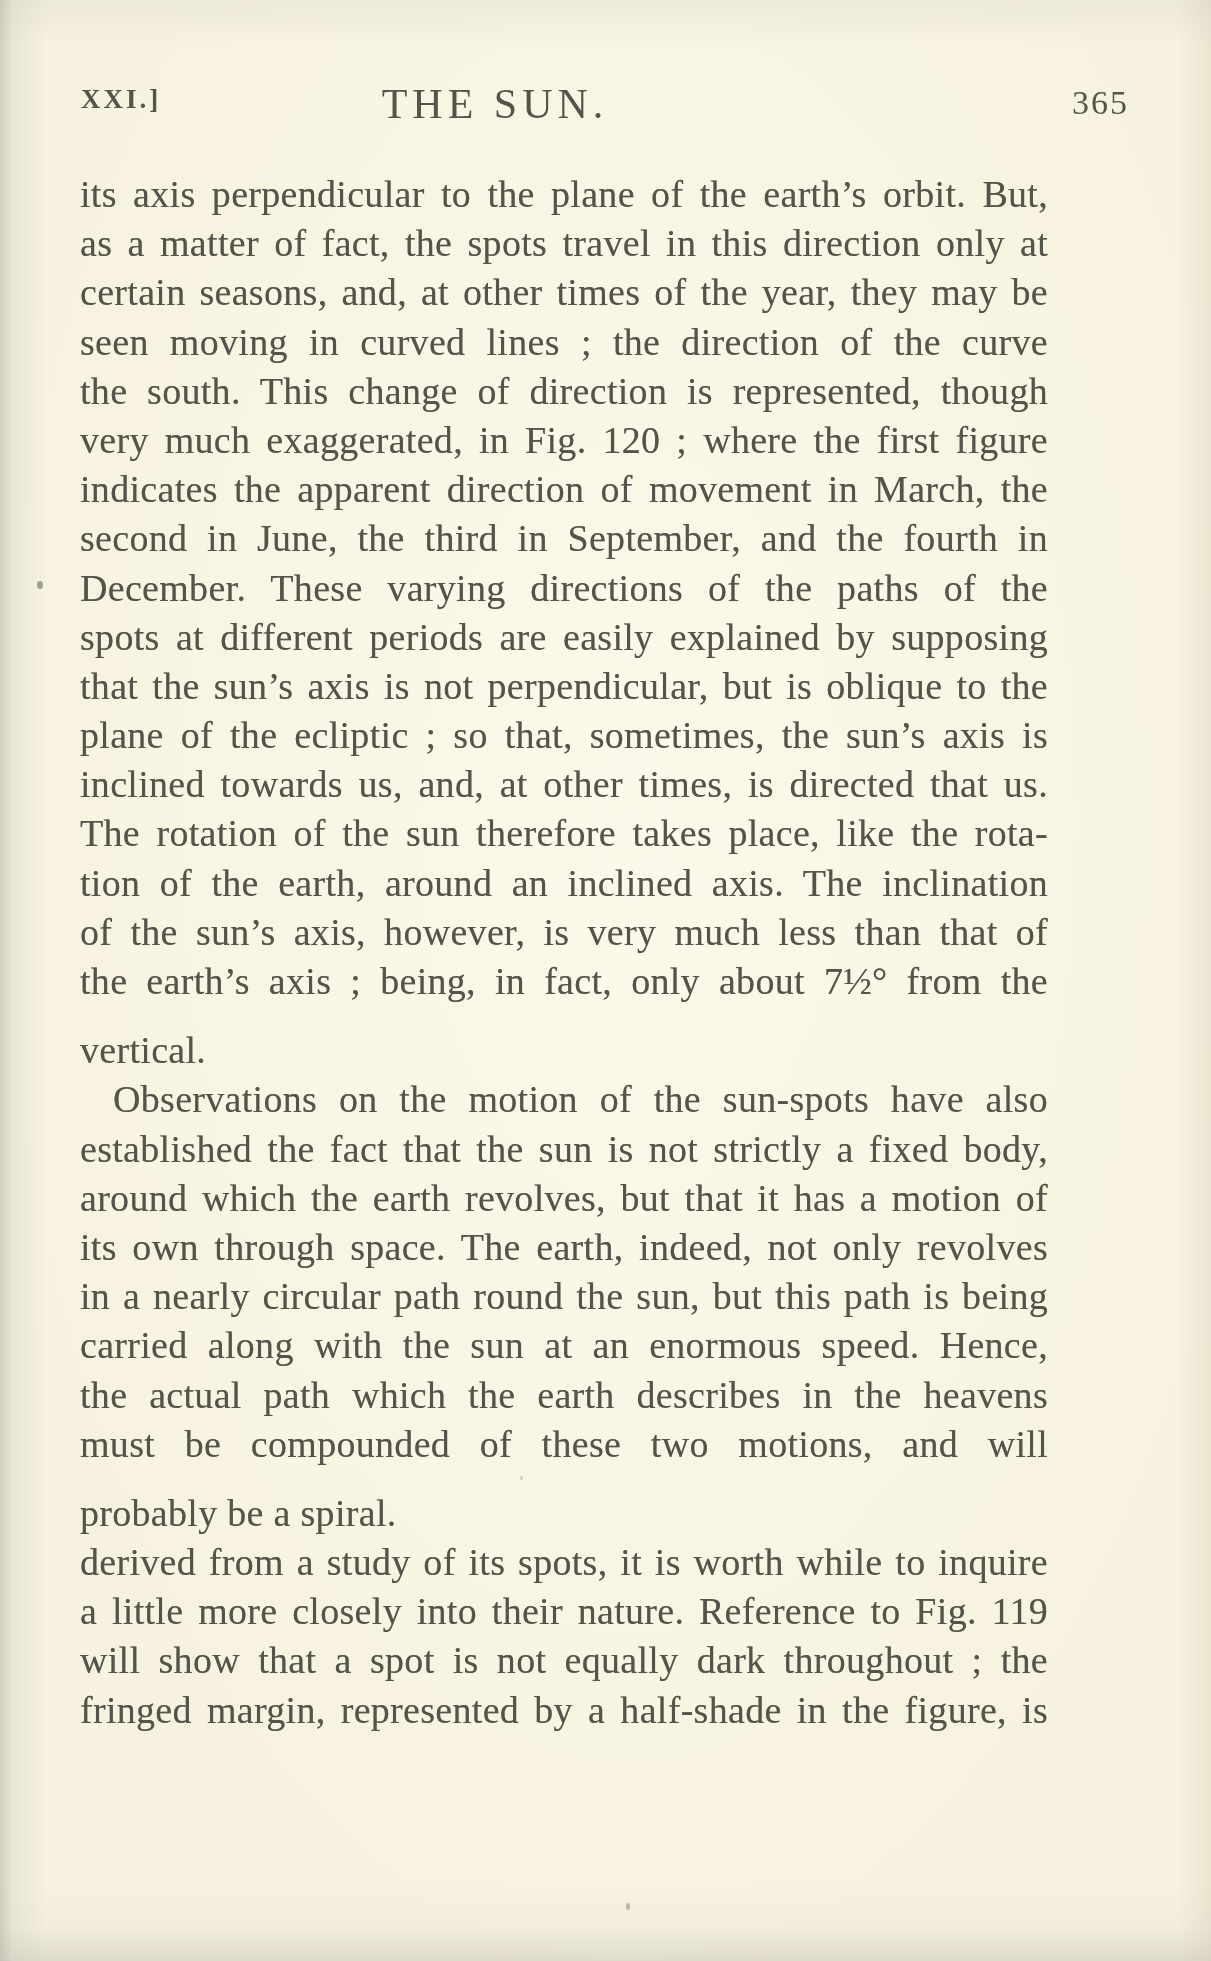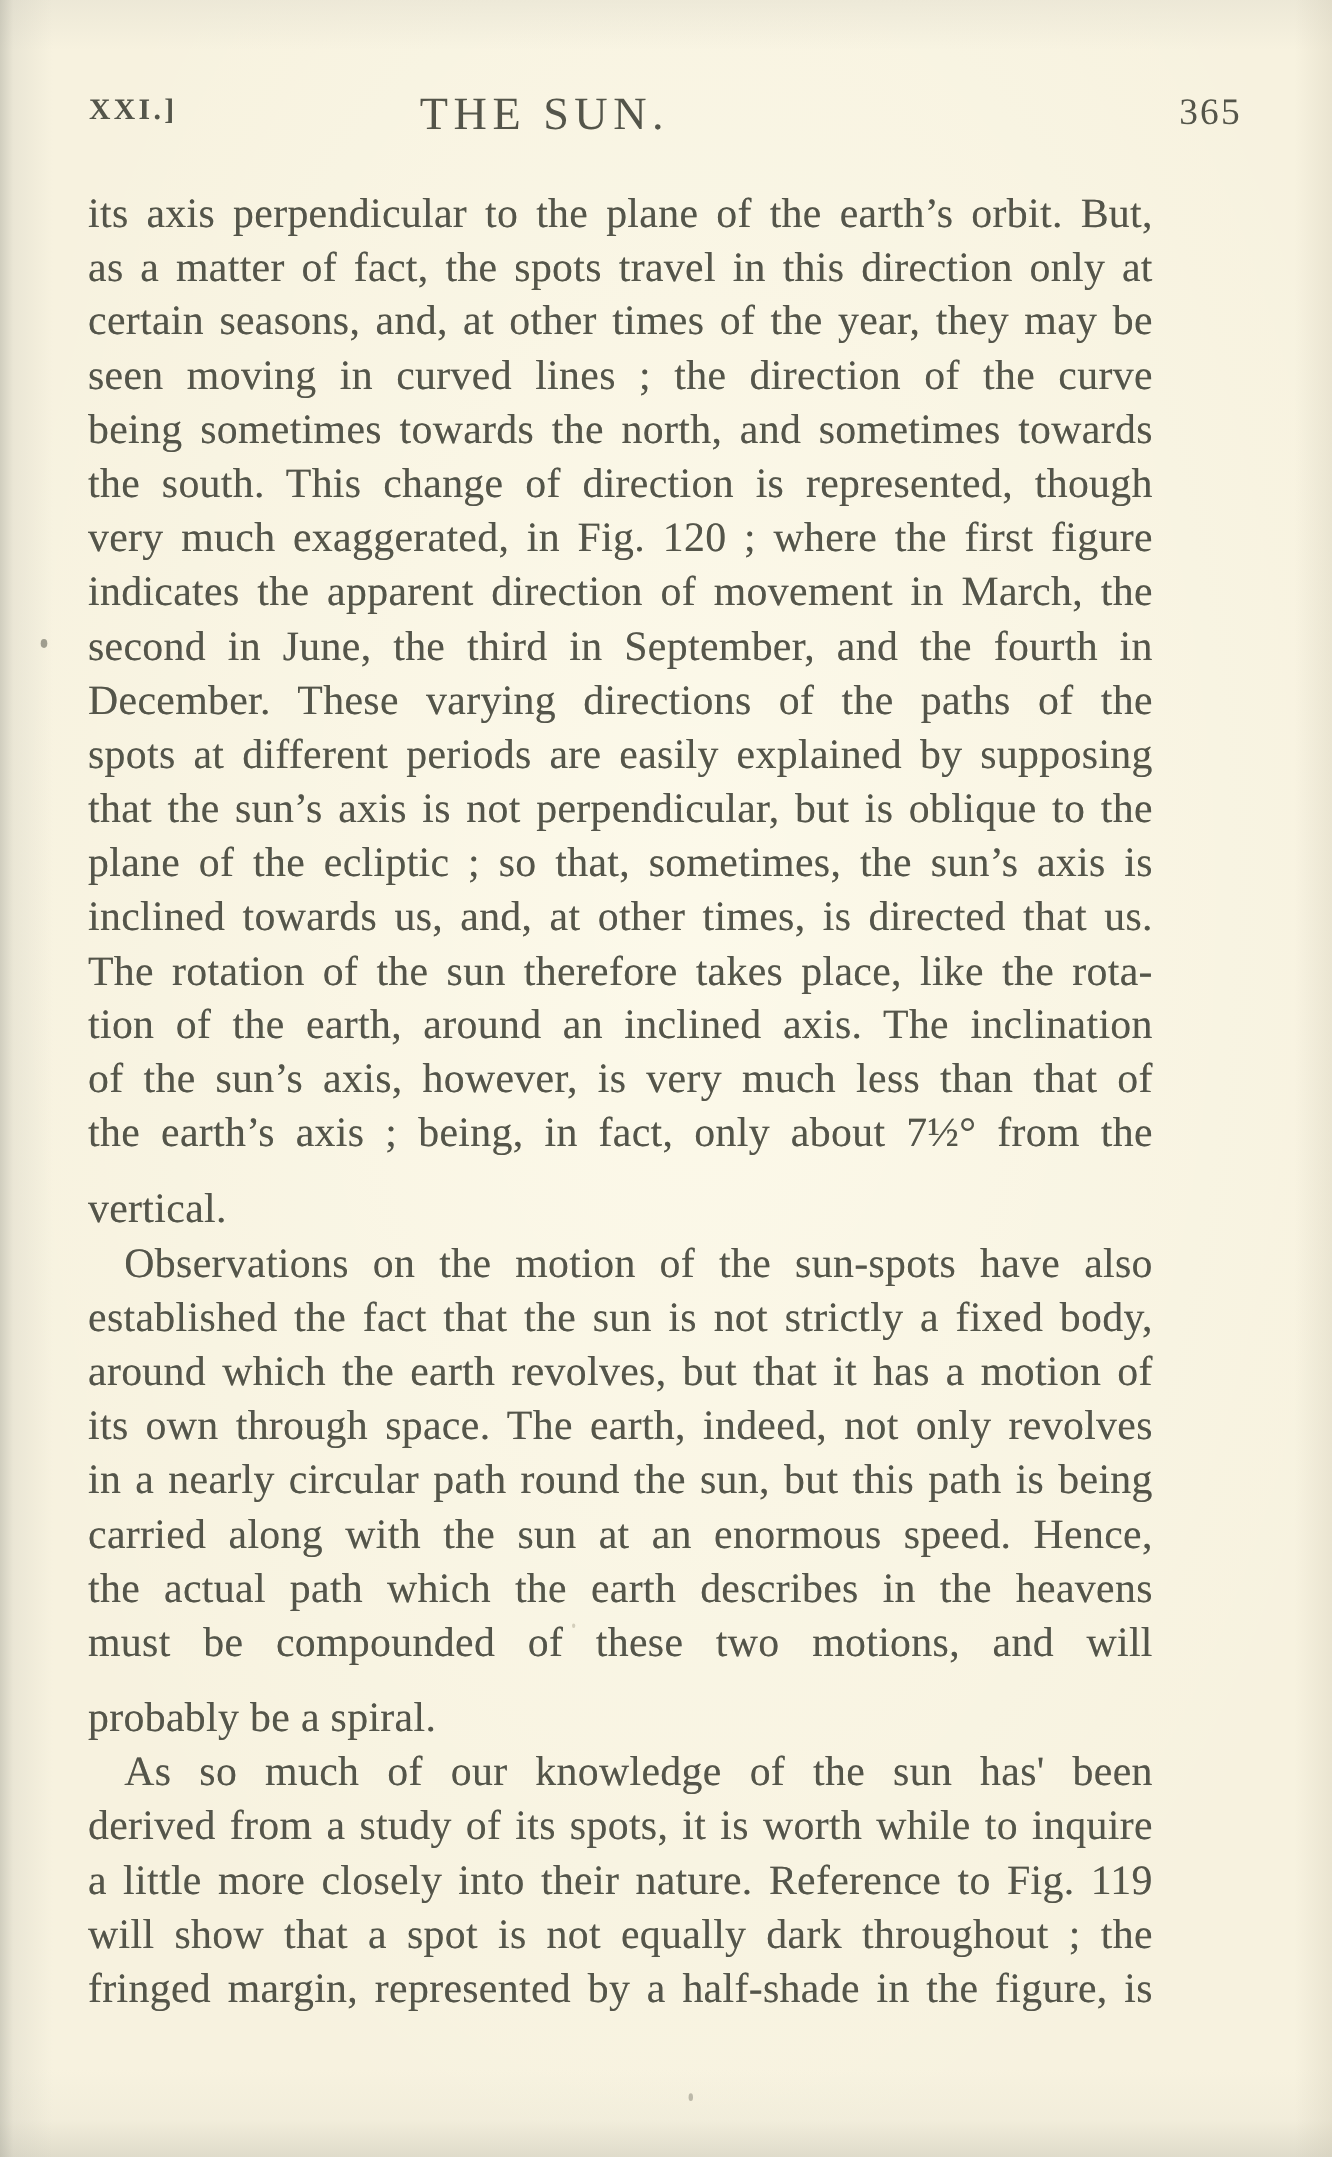--- a/index.html
+++ b/index.html
@@ -74,21 +74,20 @@
     <span class="chapter">XXI.]</span>
     <span class="title">THE SUN.</span>
     <span class="pagenum">365</span>
   </div>
 
   <div class="text-block">
       <div class="line">its axis perpendicular to the plane of the earth’s orbit. But,</div>
       <div class="line">as a matter of fact, the spots travel in this direction only at</div>
       <div class="line">certain seasons, and, at other times of the year, they may be</div>
       <div class="line">seen moving in curved lines ; the direction of the curve</div>
-      <div class="line">being sometimes towards the north, and sometimes towards</div>
       <div class="line">the south. This change of direction is represented, though</div>
       <div class="line">very much exaggerated, in Fig. 120 ; where the first figure</div>
       <div class="line">indicates the apparent direction of movement in March, the</div>
       <div class="line">second in June, the third in September, and the fourth in</div>
       <div class="line">December. These varying directions of the paths of the</div>
       <div class="line">spots at different periods are easily explained by supposing</div>
       <div class="line">that the sun’s axis is not perpendicular, but is oblique to the</div>
       <div class="line">plane of the ecliptic ; so that, sometimes, the sun’s axis is</div>
       <div class="line">inclined towards us, and, at other times, is directed that us.</div>
       <div class="line">The rotation of the sun therefore takes place, like the rota-</div>
@@ -98,21 +97,20 @@
       <div class="line endline">vertical.</div>
       <div class="line indent">Observations on the motion of the sun-spots have also</div>
       <div class="line">established the fact that the sun is not strictly a fixed body,</div>
       <div class="line">around which the earth revolves, but that it has a motion of</div>
       <div class="line">its own through space. The earth, indeed, not only revolves</div>
       <div class="line">in a nearly circular path round the sun, but this path is being</div>
       <div class="line">carried along with the sun at an enormous speed. Hence,</div>
       <div class="line">the actual path which the earth describes in the heavens</div>
       <div class="line">must be compounded of these two motions, and will</div>
       <div class="line endline">probably be a spiral.</div>
-      <div class="line indent">As so much of our knowledge of the sun has' been</div>
       <div class="line">derived from a study of its spots, it is worth while to inquire</div>
       <div class="line">a little more closely into their nature. Reference to Fig. 119</div>
       <div class="line">will show that a spot is not equally dark throughout ; the</div>
       <div class="line">fringed margin, represented by a half-shade in the figure, is</div>
     </div>
 
   <div class="speck s1"></div>
   <div class="speck s2"></div>
   <div class="speck s3"></div>
 </div>

